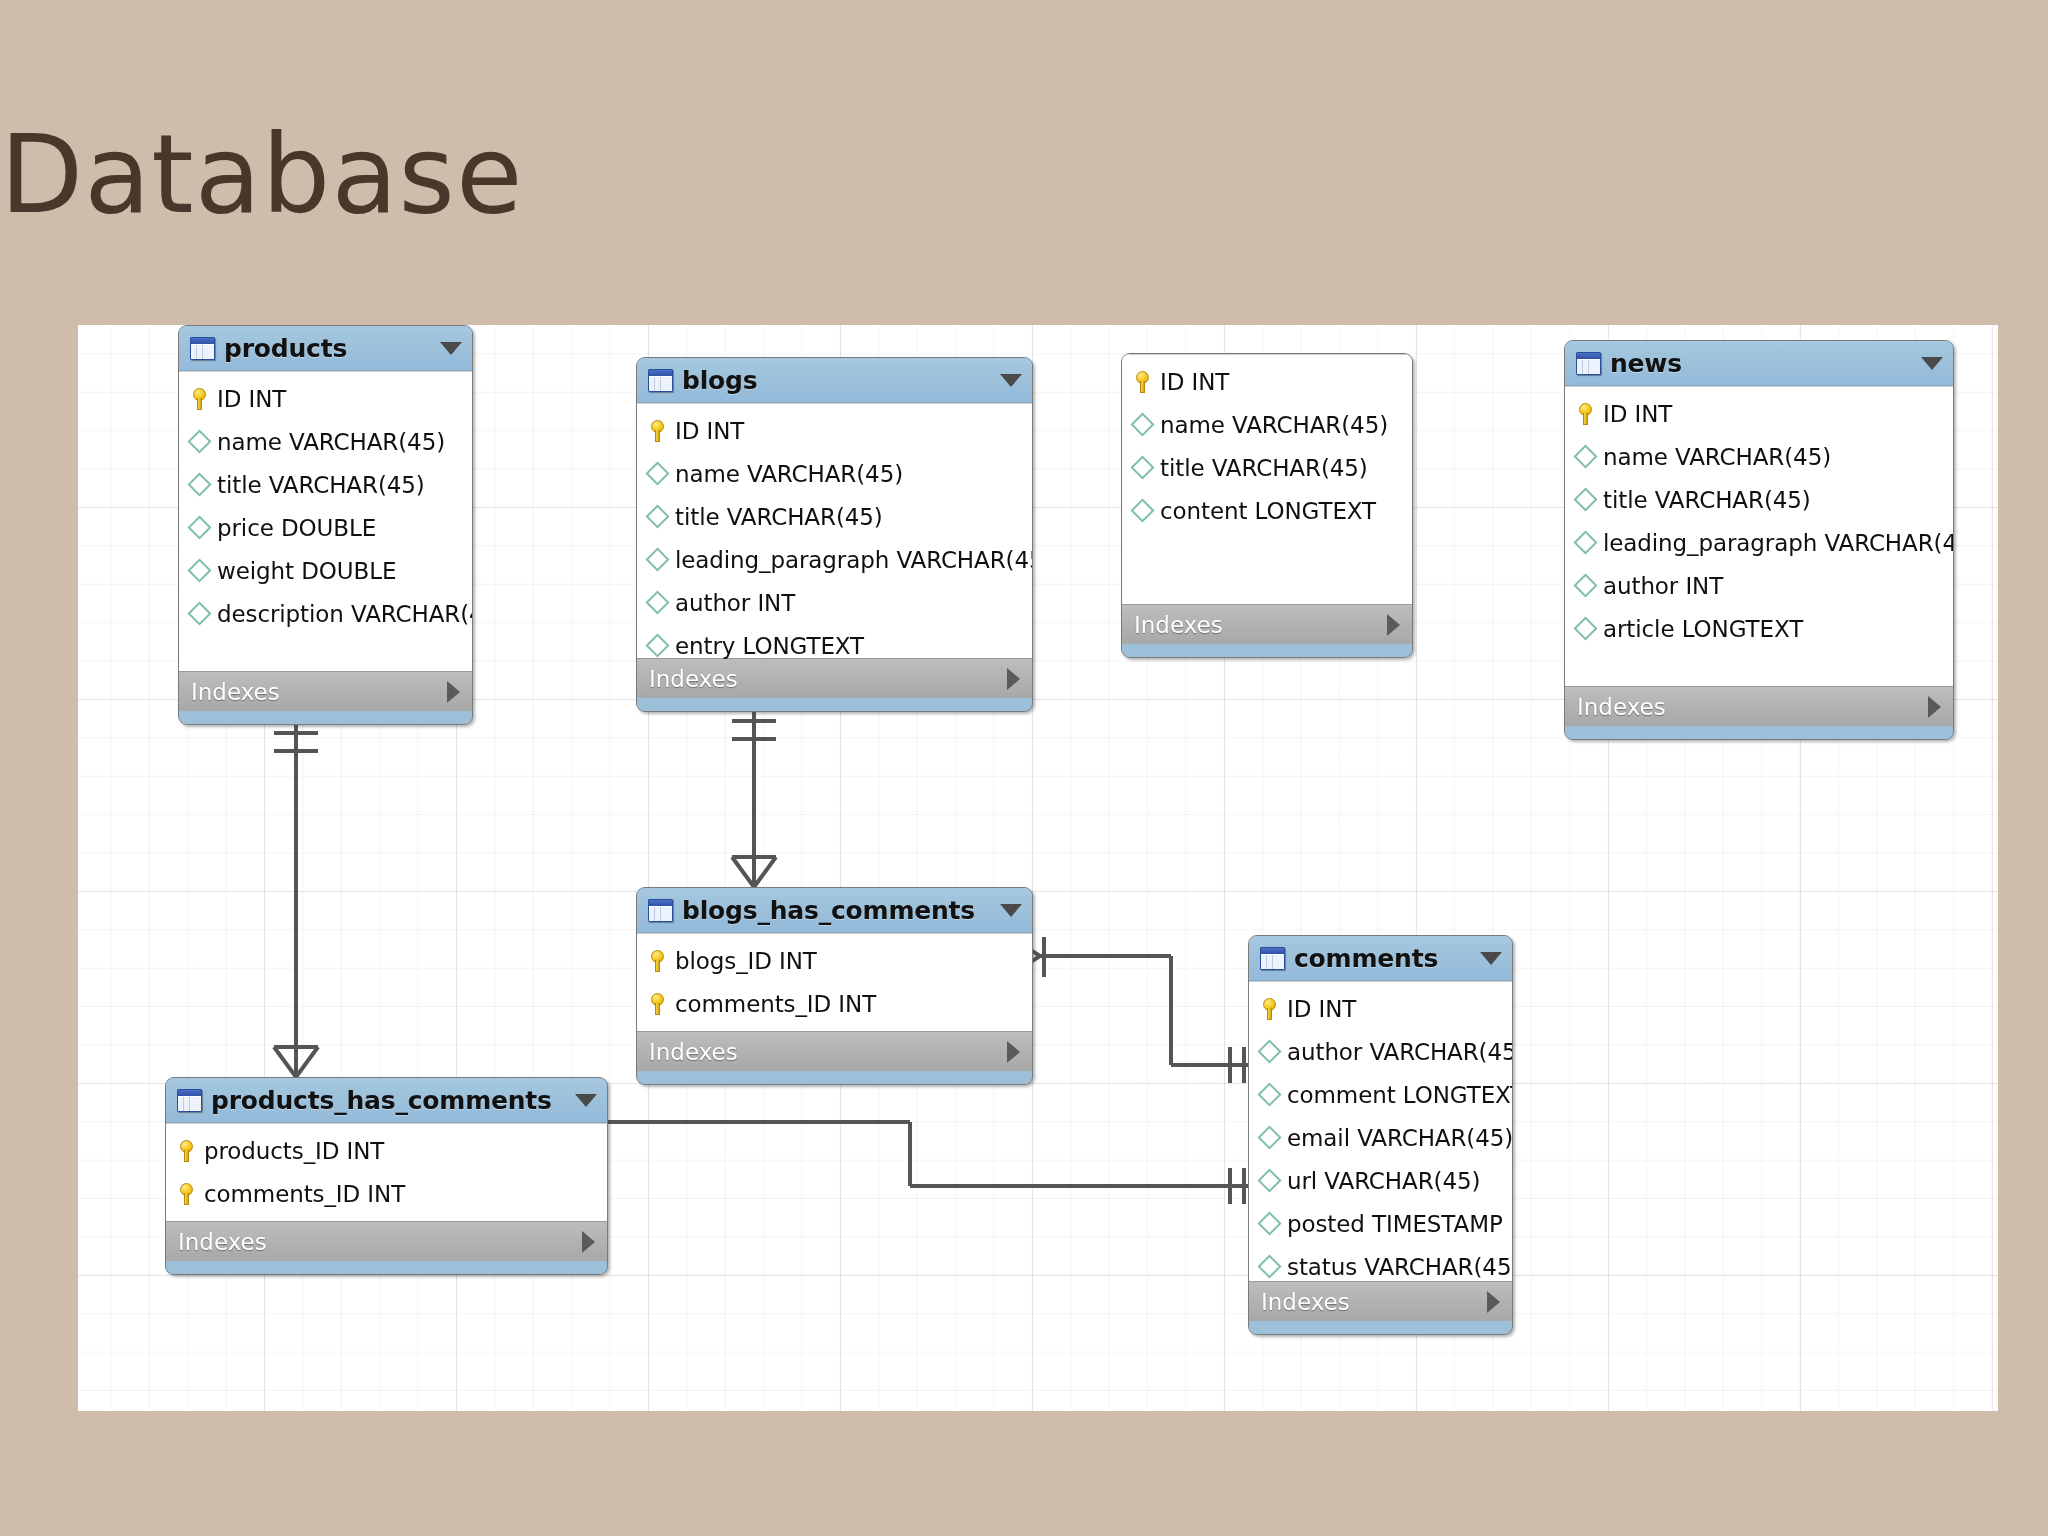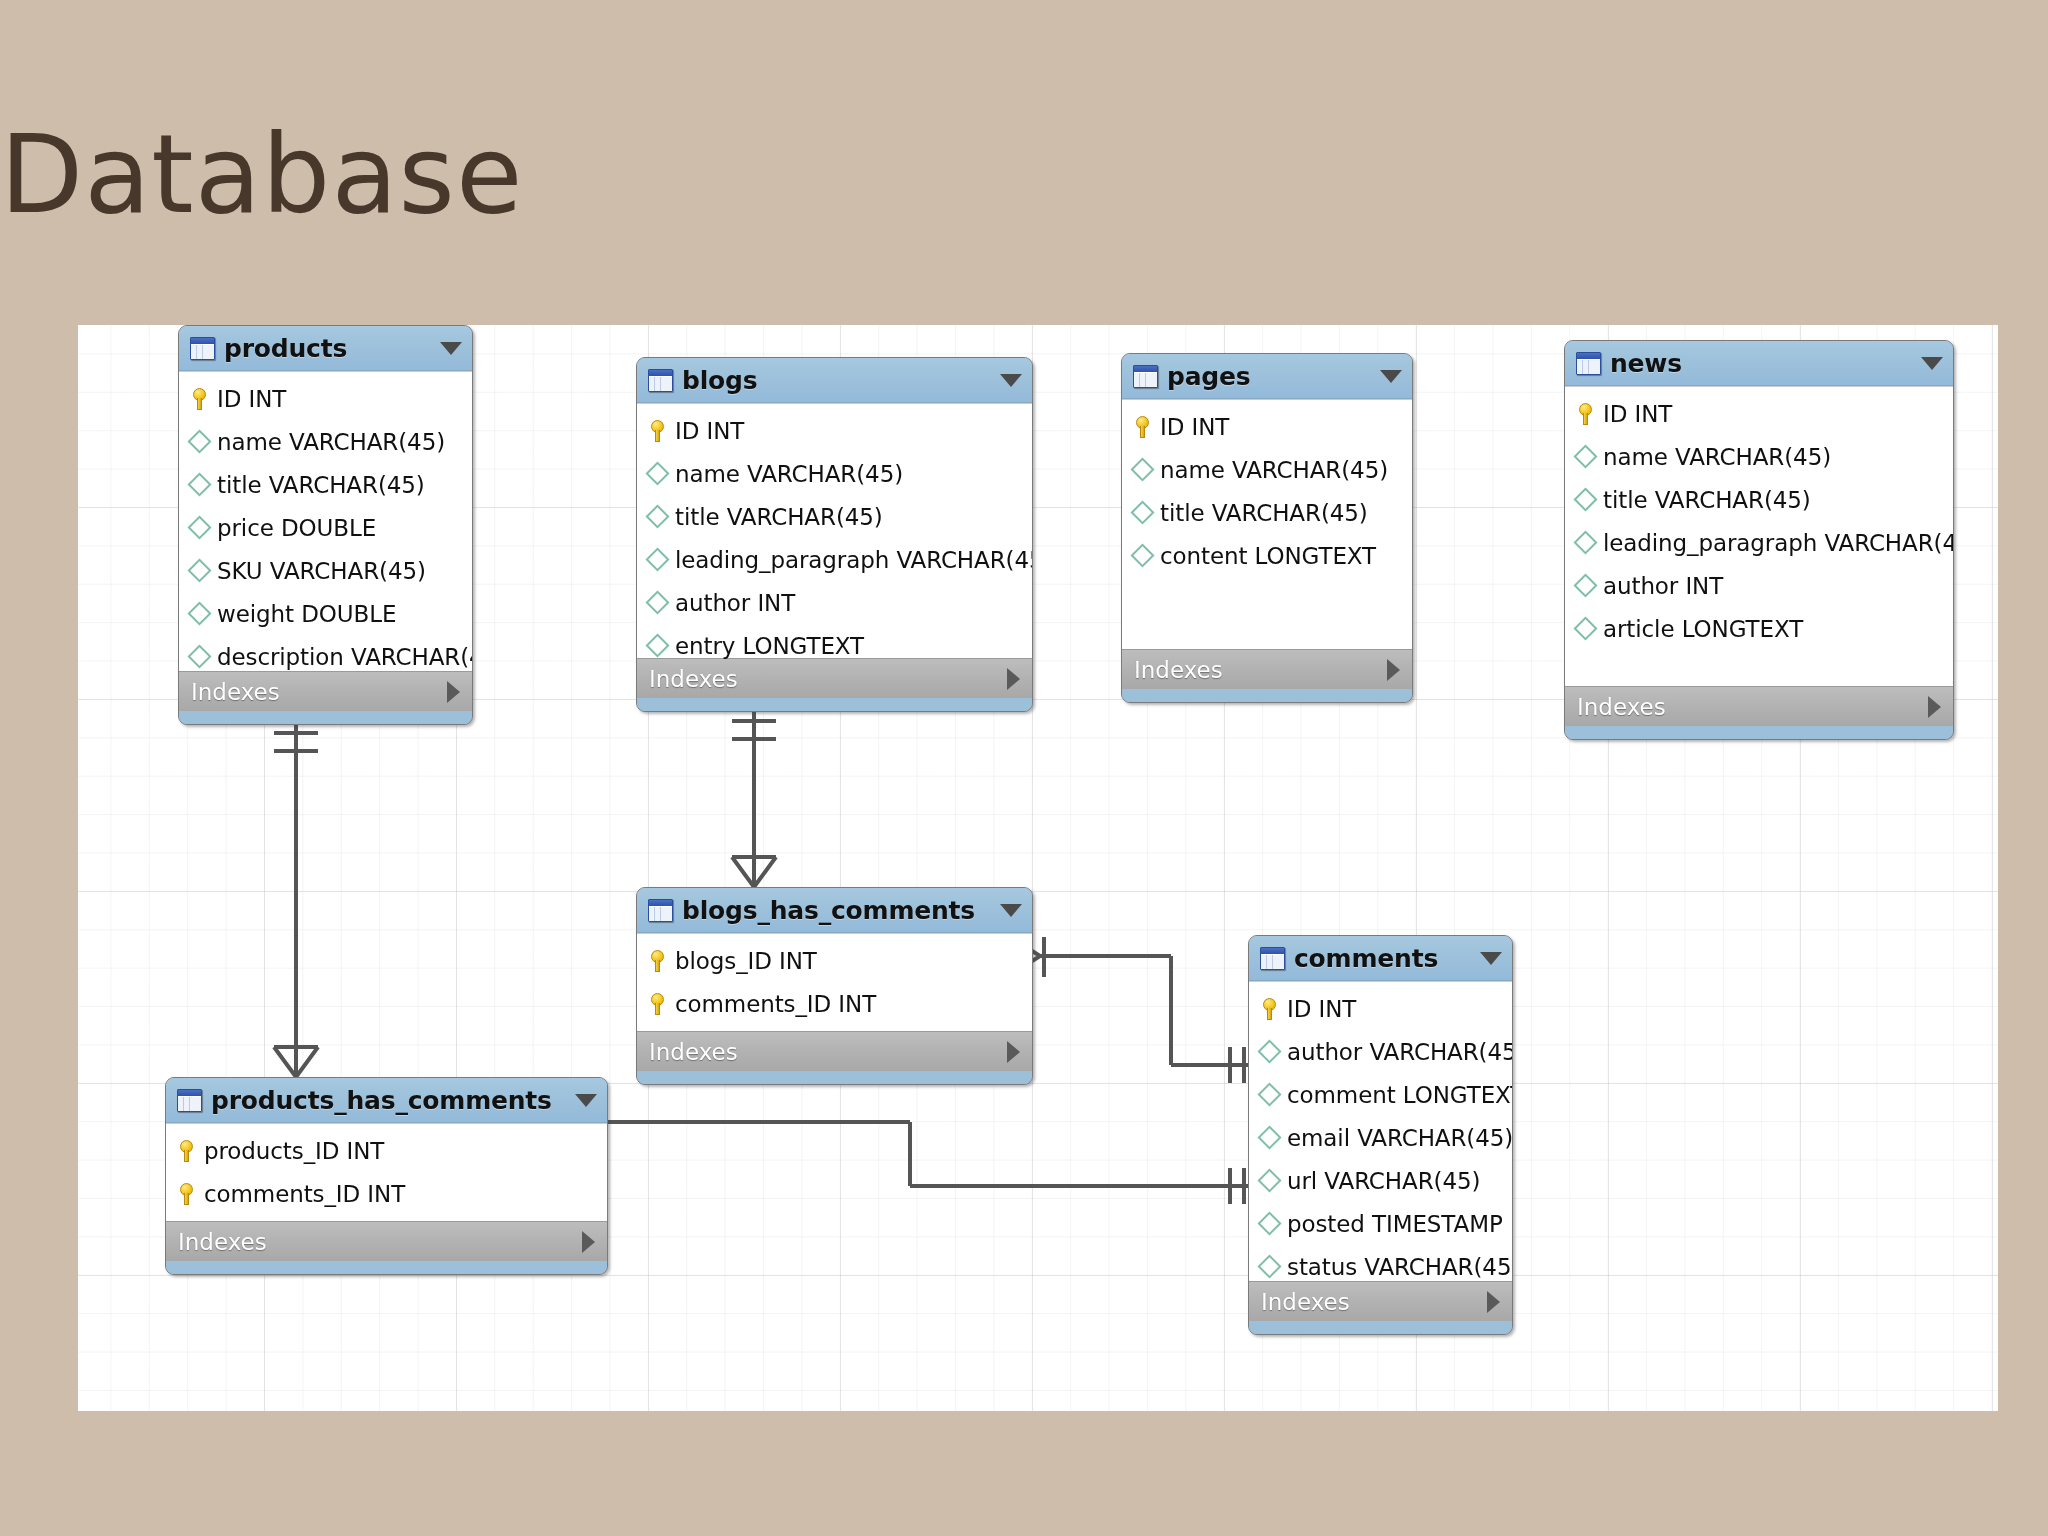--- a/index.html
+++ b/index.html
@@ -189,24 +189,20 @@
           <div class="col">
             <span class="ic-dia"></span>
             <span class="txt">title VARCHAR(45)</span>
           </div>
           <div class="col">
             <span class="ic-dia"></span>
             <span class="txt">price DOUBLE</span>
           </div>
           <div class="col">
             <span class="ic-dia"></span>
-            <span class="txt">SKU VARCHAR(45)</span>
-          </div>
-          <div class="col">
-            <span class="ic-dia"></span>
             <span class="txt">weight DOUBLE</span>
           </div>
           <div class="col">
             <span class="ic-dia"></span>
             <span class="txt">description VARCHAR(45)</span>
           </div>
         </div>
         <div class="tbl-ft">
           <span class="ft-label">Indexes</span>
           <span class="caret-right"></span>
@@ -245,25 +241,20 @@
             <span class="txt">entry LONGTEXT</span>
           </div>
         </div>
         <div class="tbl-ft">
           <span class="ft-label">Indexes</span>
           <span class="caret-right"></span>
         </div>
         <div class="tbl-bottom"></div>
       </div>
       <div class="tbl" style="left: 1043px; top: 28px; width: 292px;">
-        <div class="tbl-hd">
-          <span class="tbl-icon"></span>
-          <span class="tbl-name">pages</span>
-          <span class="caret-down"></span>
-        </div>
         <div class="tbl-body" style="height: 250px;">
           <div class="col">
             <span class="ic-key"></span>
             <span class="txt">ID INT</span>
           </div>
           <div class="col">
             <span class="ic-dia"></span>
             <span class="txt">name VARCHAR(45)</span>
           </div>
           <div class="col">

